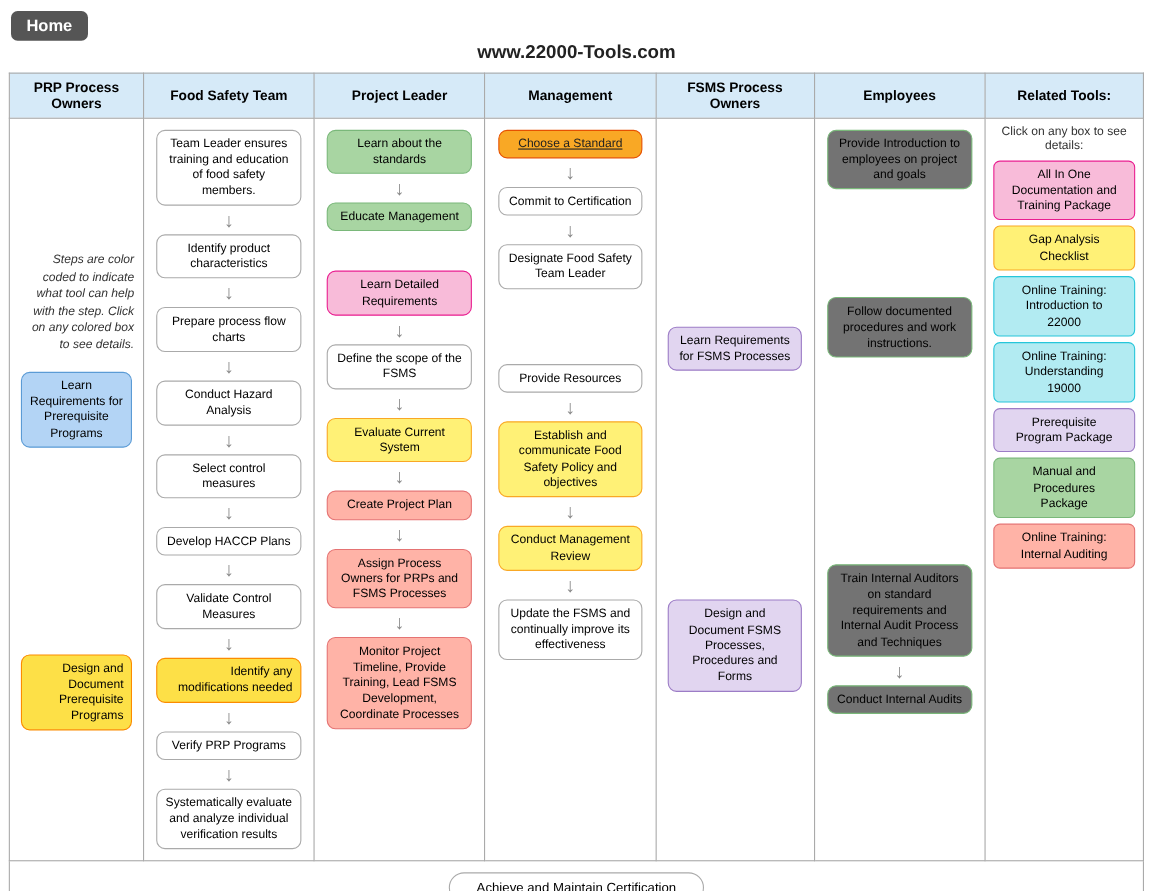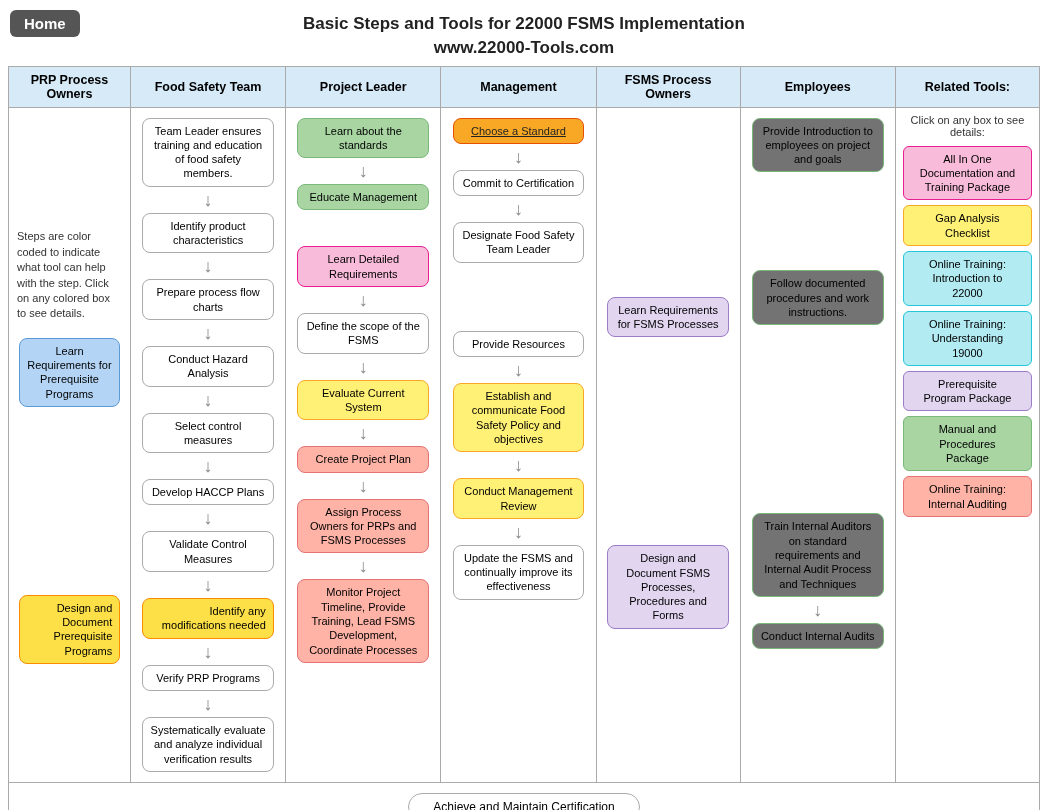--- a/index.html
+++ b/index.html
@@ -103,23 +103,24 @@
     .col-fst { width: 14%; }
     .col-pl  { width: 14%; }
     .col-mgmt { width: 14%; }
     .col-fsms { width: 13%; }
     .col-emp { width: 14%; }
     .col-tools { width: 13%; }
 
     .sidebar-note {
       font-size: 11px;
       color: #333;
-      text-align: left;
+      text-align: right;
       line-height: 1.4;
       padding: 8px 4px;
+      font-style: italic;
     }
 
     .achieve-box {
       border: 1.5px solid #aaa;
       border-radius: 20px;
       padding: 6px 24px;
       display: inline-block;
       font-size: 12px;
       background: #fff;
       margin: 4px auto;
@@ -138,21 +139,21 @@
       text-align: center;
       margin-bottom: 8px;
     }
   </style>
 </head>
 <body>
 
 <div class="home-btn">Home</div>
 
 <div class="page-title">
-  <span>Basic Steps and Tools for 22000 FSMS Implementation</span><br>
+  <br>
   <span>www.22000-Tools.com</span>
 </div>
 
 <div class="main-table-wrapper">
   <table class="main-table">
     <colgroup>
       <col class="col-prp">
       <col class="col-fst">
       <col class="col-pl">
       <col class="col-mgmt">

